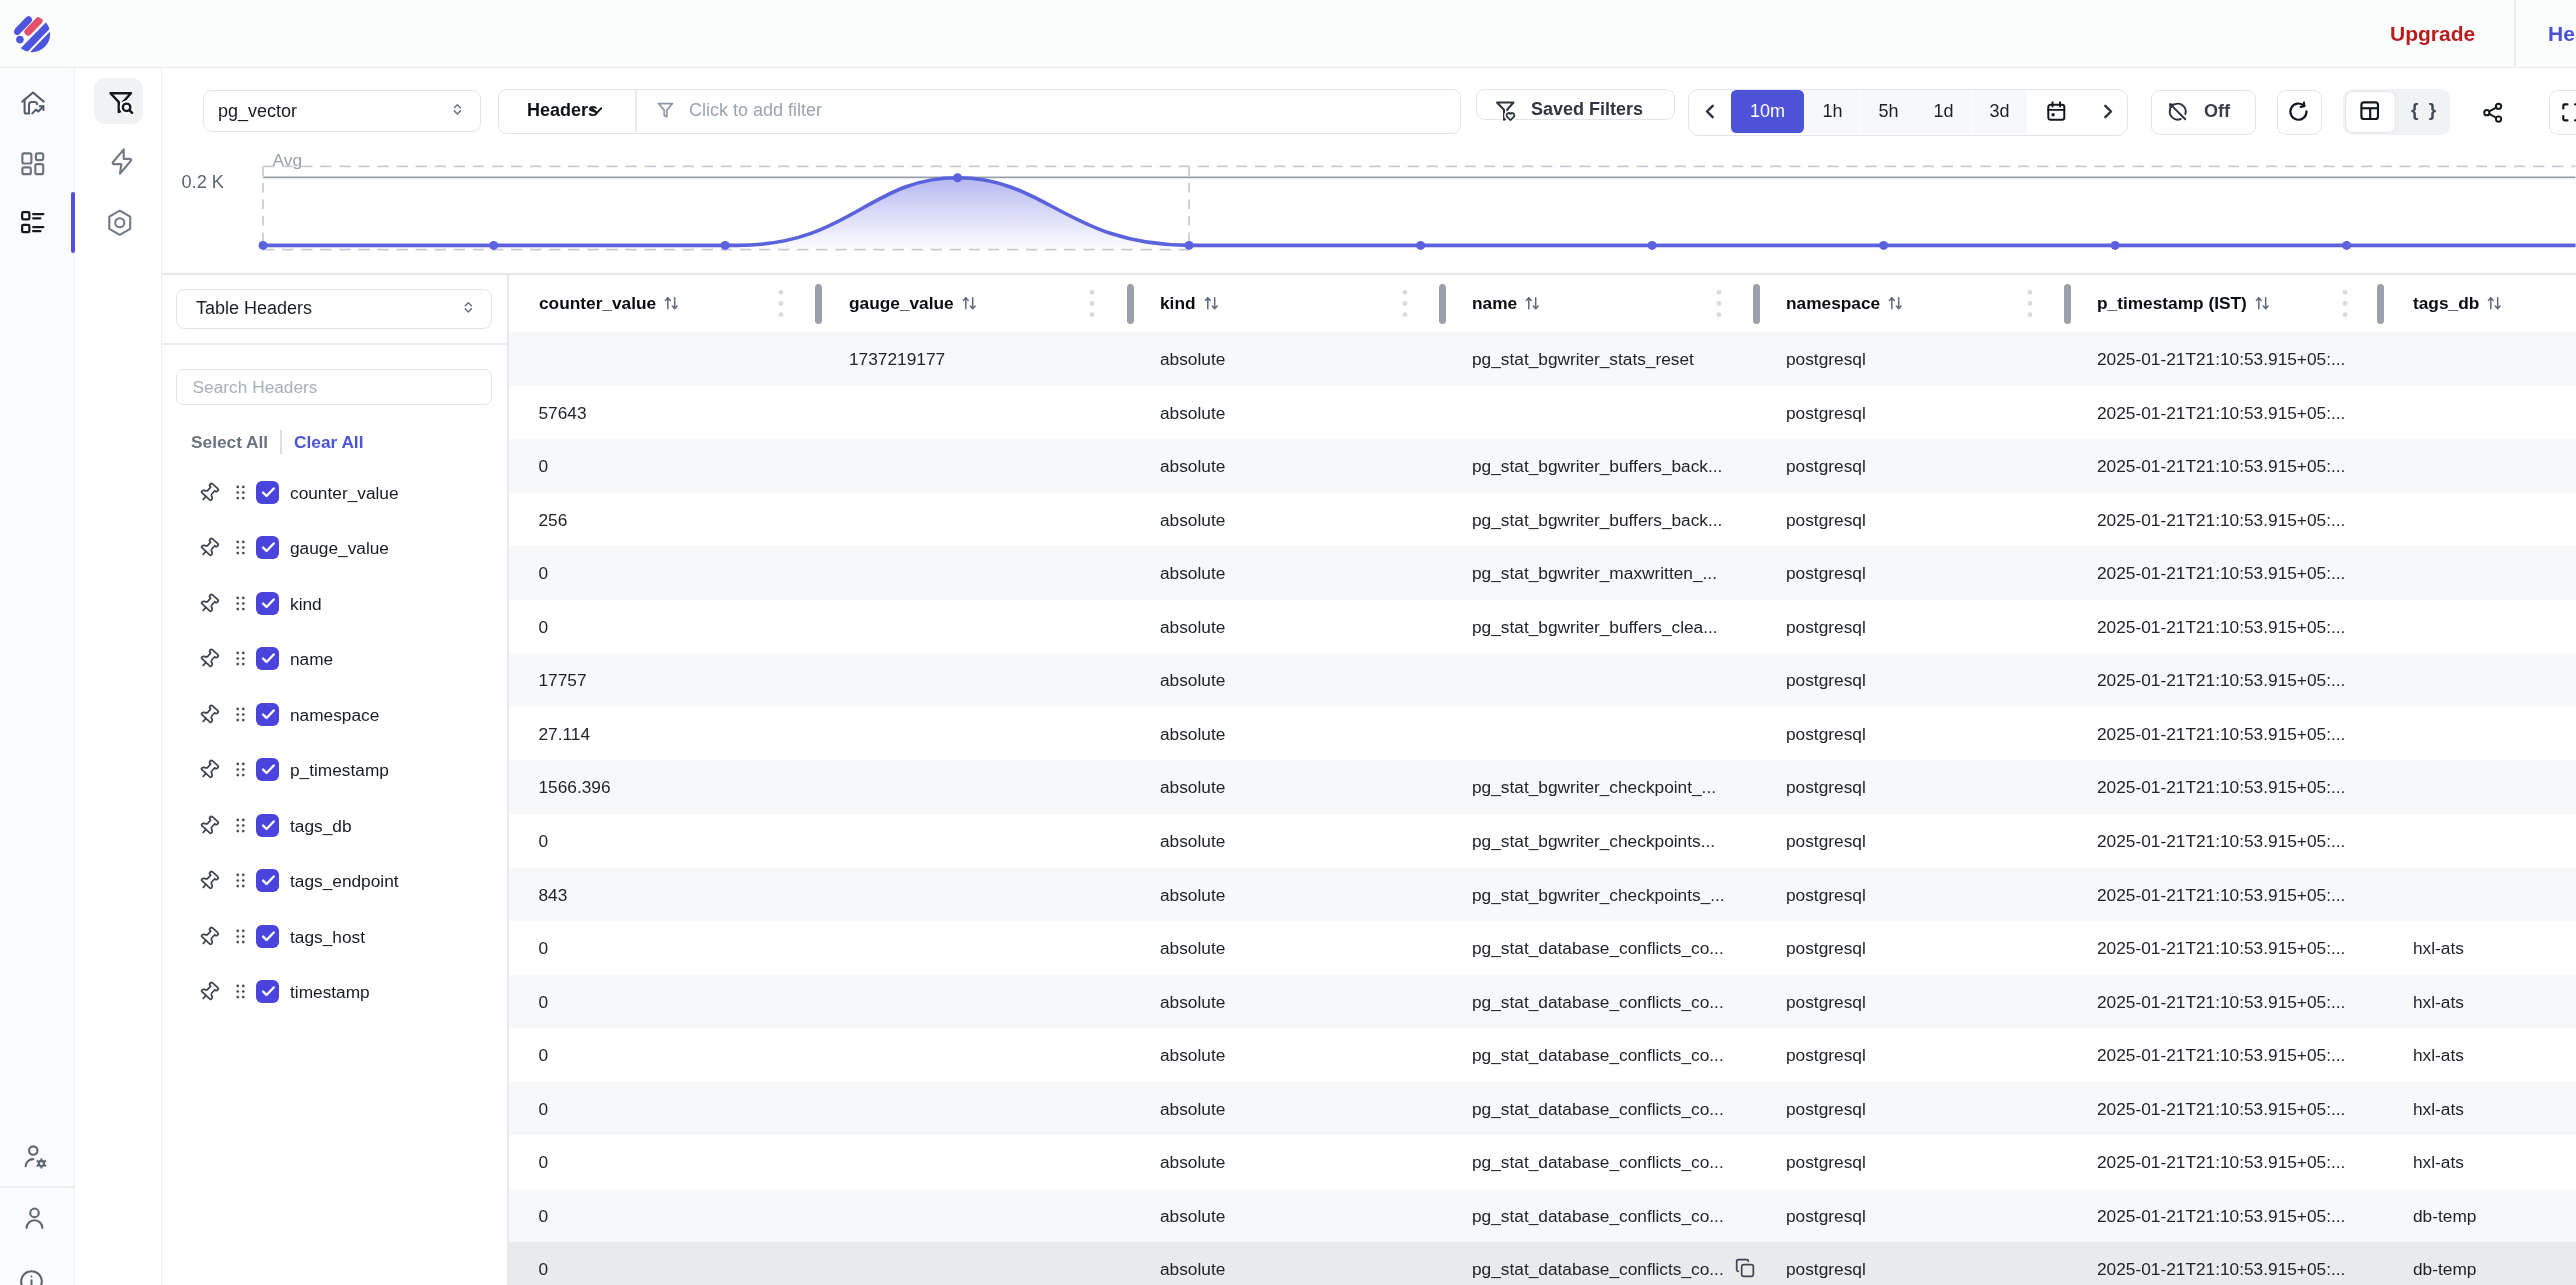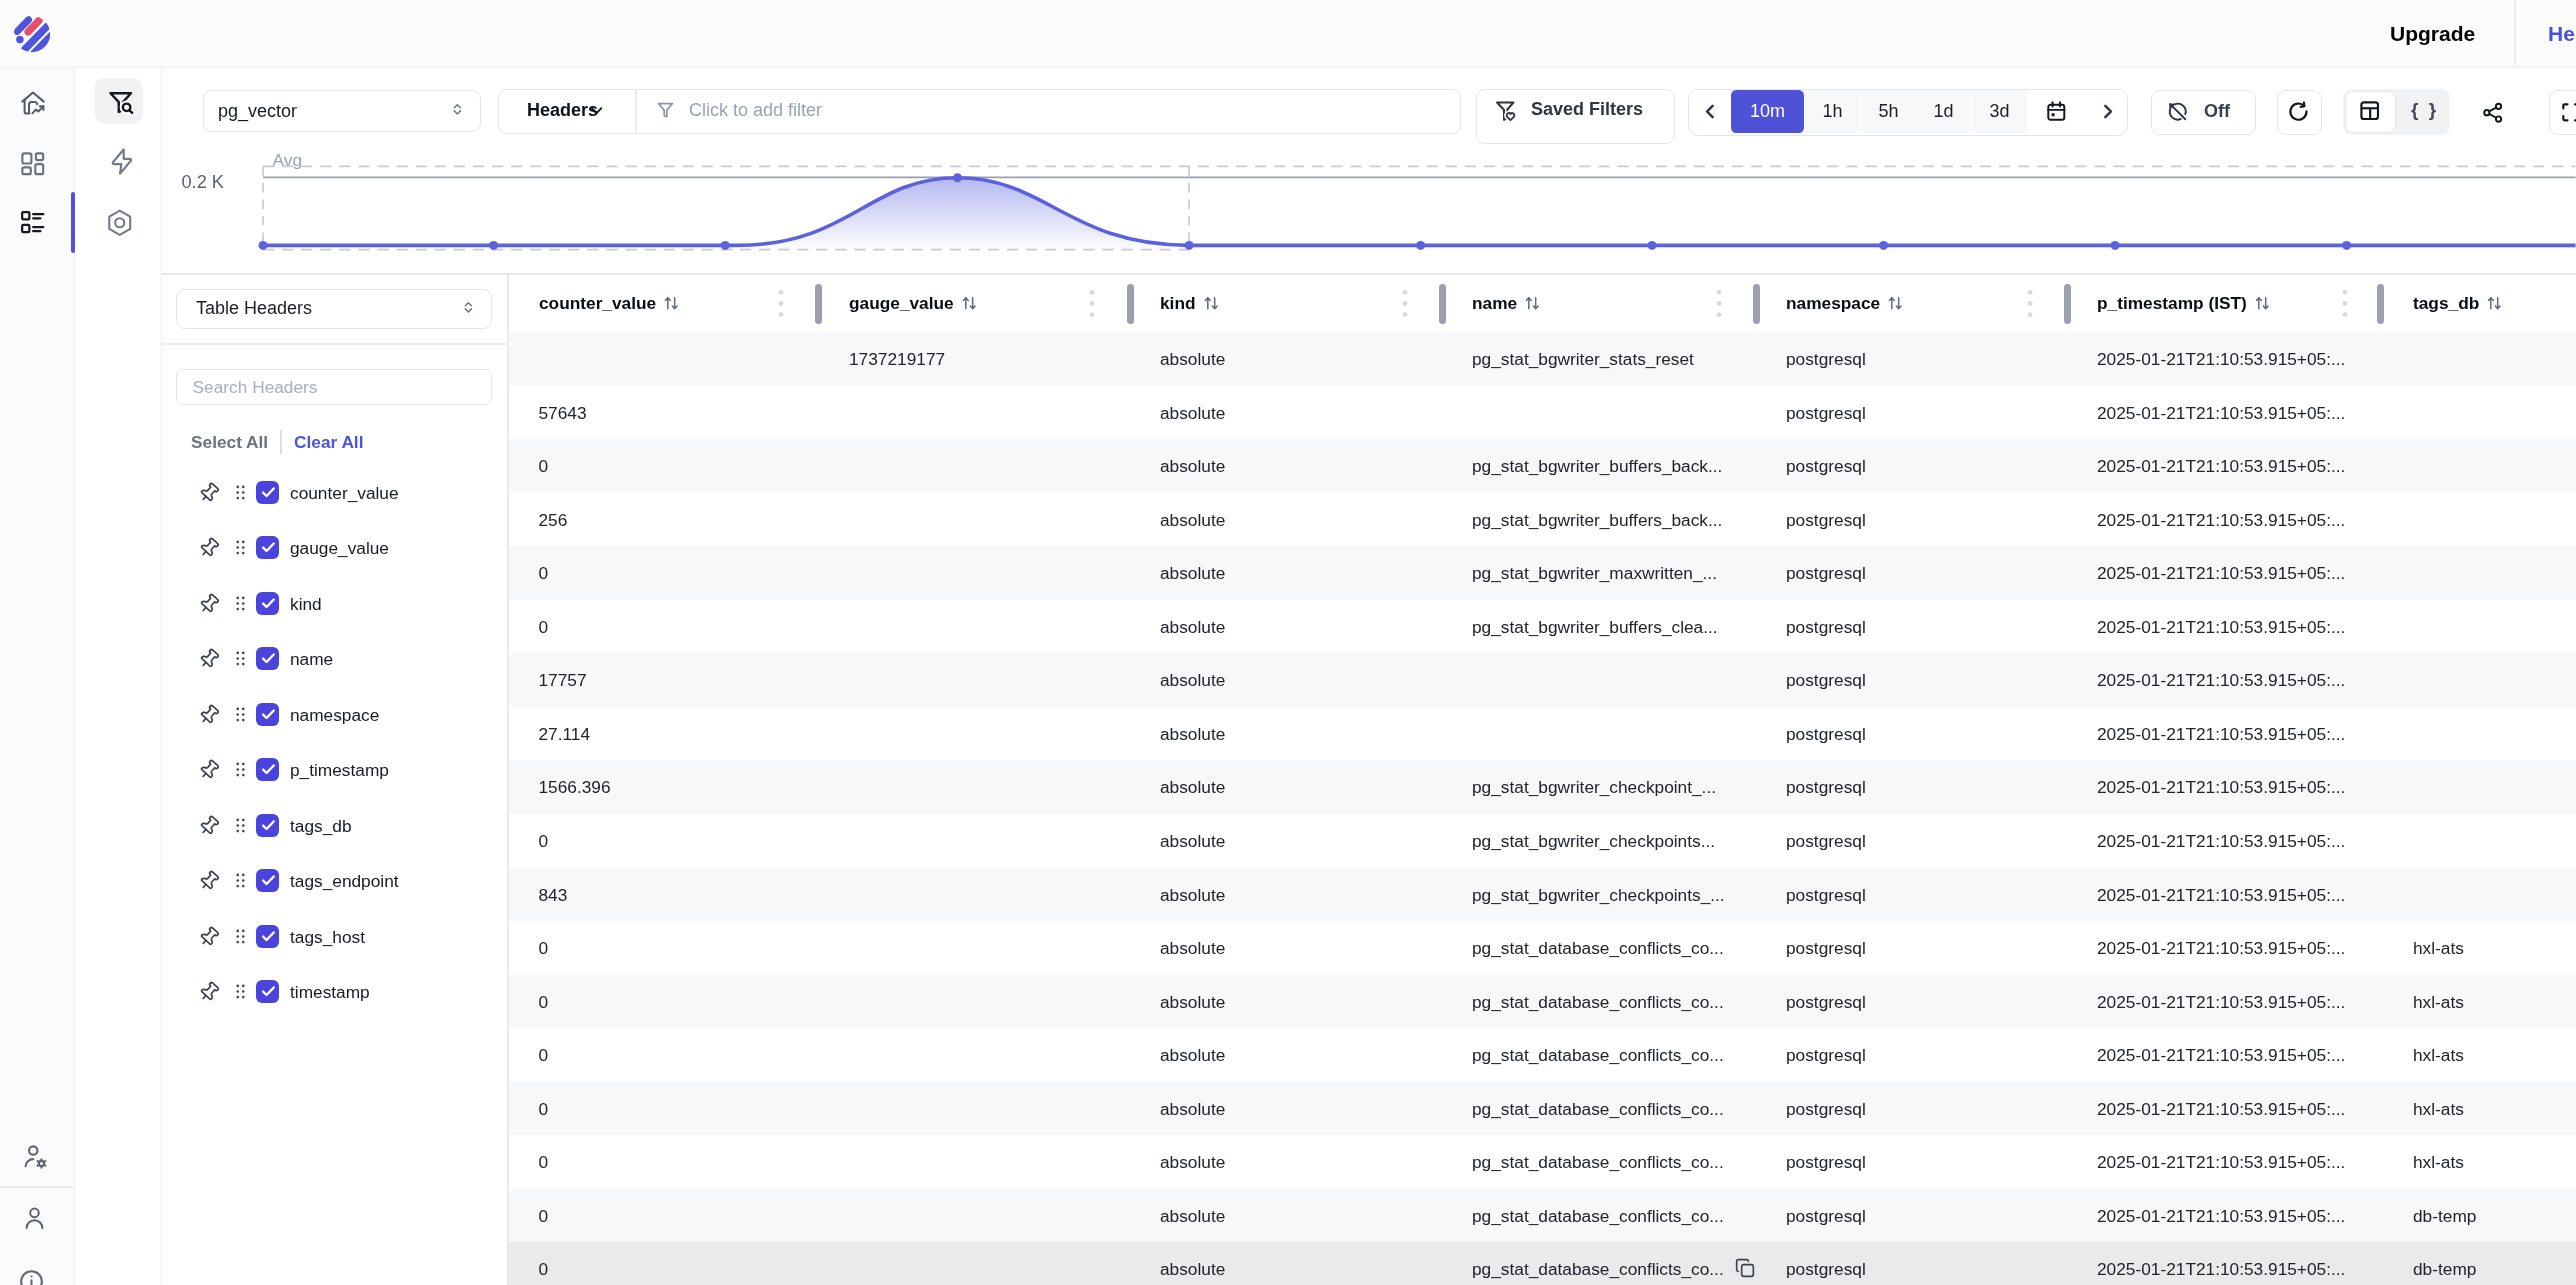--- a/index.html
+++ b/index.html
@@ -1,38 +1,38 @@
 <!DOCTYPE html>
 <html style="font-size:14px"><head><meta charset="utf-8">
 <style>
 * { margin:0; padding:0; box-sizing:border-box; }
 html,body { width:2576px; height:1285px; overflow:hidden; background:#fff;
   font-family:"Liberation Sans", sans-serif; -webkit-font-smoothing:antialiased; }
 .topbar { position:absolute; left:0; top:0; width:2576px; height:68px; background:#fbfcfc; border-bottom:1.7px solid #eceef0; }
 .logo { position:absolute; left:13px; top:14.7px; }
-.upgrade { position:absolute; left:2390px; top:22px; font-size:21px; font-weight:700; color:#000000; }
+.upgrade { position:absolute; left:2390px; top:22px; font-size:21px; font-weight:700; color:#b91c1c; }
 .tb-div { position:absolute; left:2514px; top:0; width:1.7px; height:66px; background:#ececef; }
 .helptx { position:absolute; left:2548px; top:22px; font-size:21px; font-weight:700; color:#4a51d6; }
 .sb1 { position:absolute; left:0; top:68px; width:75px; height:1218px; background:#fafbfc; border-right:1.7px solid #eef0f2; }
 .sb2 { position:absolute; left:77px; top:68px; width:85px; height:1218px; background:#fff; border-right:1.7px solid #eef0f2; }
 .sic { position:absolute; }
 .actbar { position:absolute; left:71px; top:124px; width:4.3px; height:61px; background:#544fe0; border-radius:2.6px; }
 .sb1div { position:absolute; left:0; top:1118px; width:75px; height:1.7px; background:#ebedef; }
 .ftile { position:absolute; left:17.3px; top:9.5px; width:49px; height:46px; background:#f1f2f4; border-radius:11.3px; }
 .ctrl { position:absolute; border:1.7px solid #e3e5e8; border-radius:8.7px; background:#fff; }
 .pgsel { left:203px; top:90px; width:278px; height:42px; }
 .pgsel .t { position:absolute; left:14px; top:9.5px; font-size:18px; color:#171b22; }
 .pgsel .c { position:absolute; right:15.6px; top:11.3px; }
 .fcombo { left:498px; top:89px; width:963px; height:45px; }
 .fcombo .ft { position:absolute; left:28px; top:9.5px; font-size:18px; font-weight:700; color:#0e1218; }
 .fcombo .fc { position:absolute; left:89px; top:12px; }
 .fcombo .vd { position:absolute; left:136px; top:0px; width:1.7px; height:42px; background:#e9ebee; }
 .fcombo .fi { position:absolute; left:156px; top:9.5px; }
 .fcombo .ph { position:absolute; left:190px; top:9.5px; font-size:18px; color:#9aa4b0; }
-.saved { left:1476px; top:89px; width:199px; height:55px; }
+.saved { left:1476px; top:89px; width:199px; height:31px; }
 .saved .ic { position:absolute; left:17.3px; top:8.7px; }
 .saved .t { position:absolute; left:54px; top:8.7px; font-size:18px; font-weight:700; color:#30363f; }
 .tgroup { left:1688px; top:89px; width:440px; height:47px; border-radius:10.4px; }
 .tgroup .cl { position:absolute; left:11.3px; top:11.3px; }
 .tgroup .sel { position:absolute; left:42px; top:0; width:73px; height:43px; background:#4e52d7; color:#fff; font-size:18px; text-align:center; line-height:43px; border-radius:5.2px; }
 .tgroup .it { position:absolute; top:0; width:55px; height:43px; background:#f7f8f9; color:#1b202b; font-size:18px; text-align:center; line-height:43px; }
 .tgroup .cal { position:absolute; left:356px; top:10.4px; }
 .tgroup .cr { position:absolute; left:408px; top:11.3px; }
 .off { left:2151px; top:90px; width:105px; height:45px; }
 .off .ic { position:absolute; left:14px; top:8.7px; }

